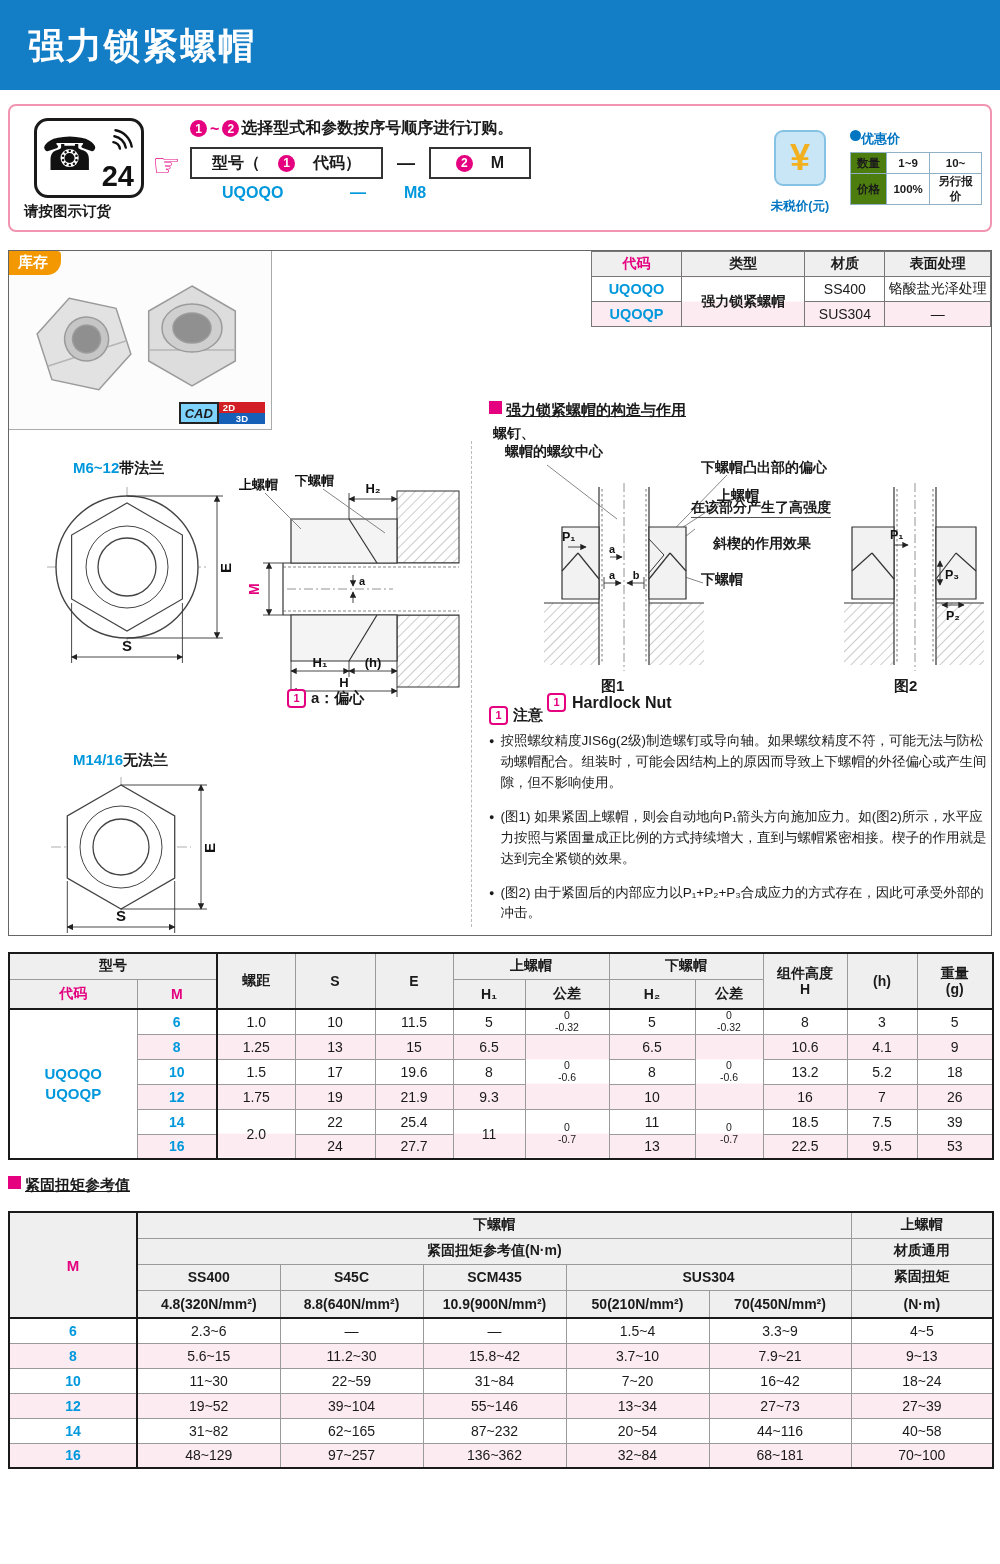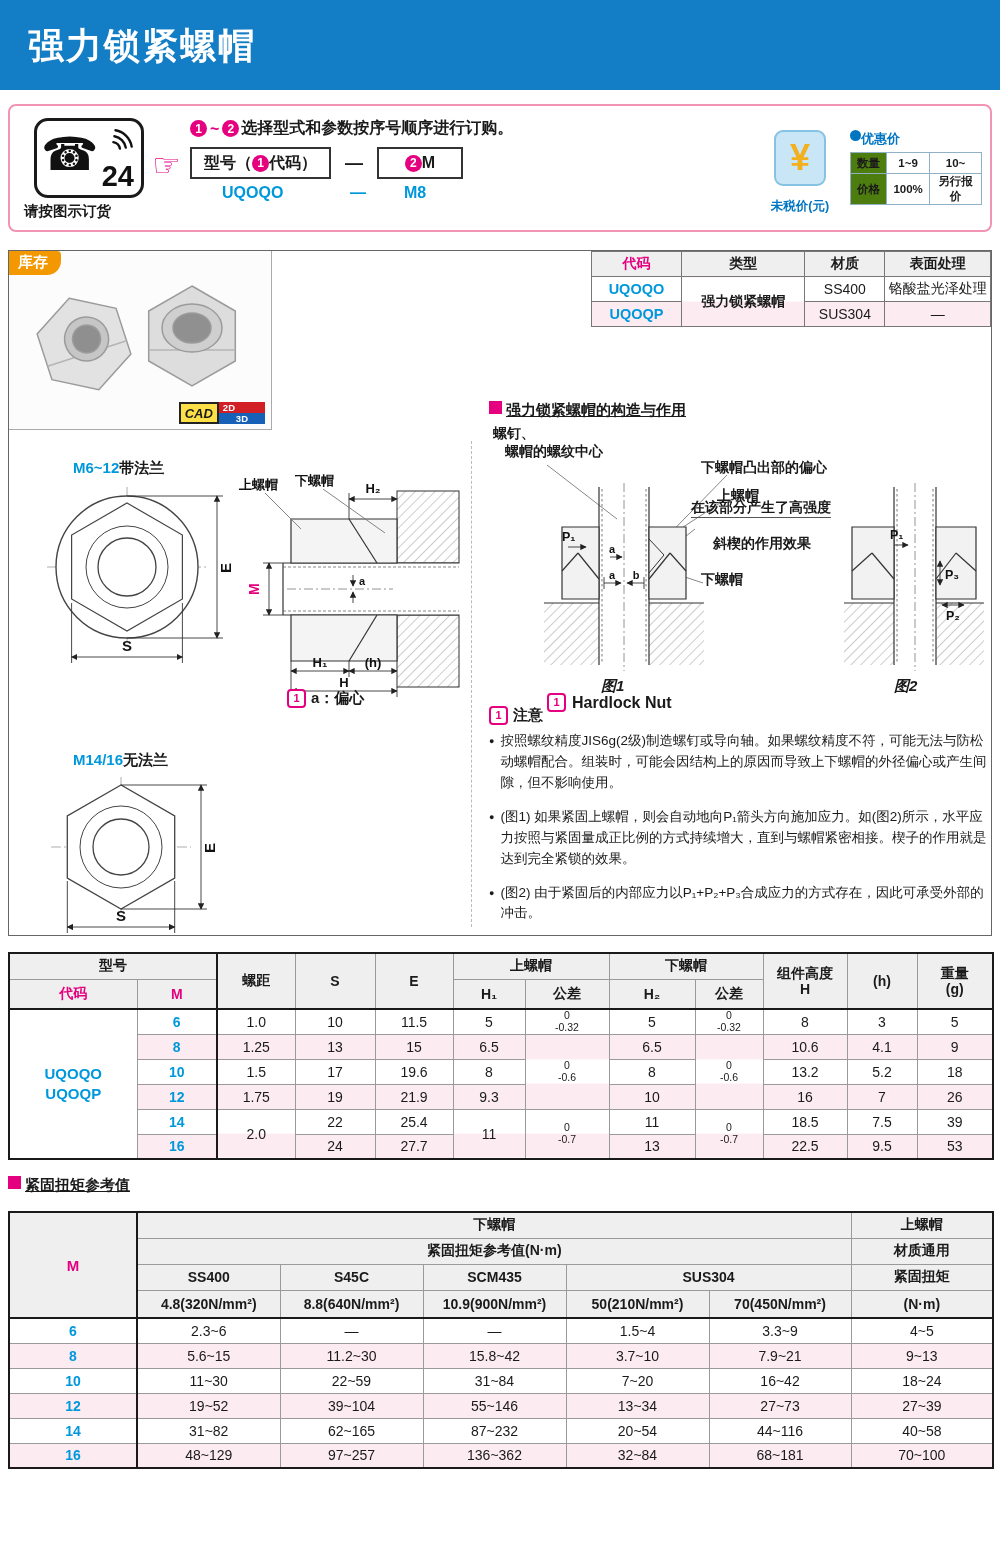--- a/index.html
+++ b/index.html
@@ -26,21 +26,21 @@
   .phone-24{position:absolute;right:7px;bottom:2px;font-size:29px;font-weight:800;color:#111;}
   .phone-caption{position:absolute;left:14px;top:96px;font-size:14.5px;font-weight:800;}
   .hand-icon{position:absolute;left:142px;top:40px;font-size:32px;color:#e4007f;}
   .order-steps{position:absolute;left:180px;top:12px;}
   .instr-line{display:flex;align-items:center;gap:2px;font-size:16px;font-weight:800;}
   .cnum{display:inline-flex;width:17px;height:17px;border-radius:50%;background:#e4007f;color:#fff;
         font-size:12px;font-weight:800;align-items:center;justify-content:center;flex:0 0 auto;}
   .tilde{color:#e4007f;font-weight:800;margin:0 1px;}
   .model-line{display:flex;align-items:center;margin-top:8px;}
   .model-box{border:2px solid #333;background:#fff;font-size:16px;font-weight:800;
-             display:flex;align-items:center;justify-content:center;gap:0;height:28px;padding:0 12px;}
+             display:flex;align-items:center;justify-content:center;gap:18px;height:28px;padding:0 20px;}
   .model-dash{font-size:18px;font-weight:800;margin:0 14px;}
   .example-line{position:relative;height:22px;margin-top:5px;color:#0098dc;font-weight:800;font-size:16px;}
   .ex-code{position:absolute;left:32px;}
   .ex-dash{position:absolute;left:160px;}
   .ex-size{position:absolute;left:214px;}
   .price-area{position:absolute;right:8px;top:24px;display:flex;gap:10px;}
   .yen-col{width:80px;text-align:center;}
   .yen-box{width:48px;height:52px;margin:0 auto;background:#c9e6f6;border:2px solid #86c2e4;border-radius:9px;
            display:flex;align-items:center;justify-content:center;font-size:36px;font-weight:800;color:#f2b01e;}
   .tax-note{margin-top:12px;font-size:12.5px;font-weight:800;color:#0075c2;}
@@ -50,21 +50,21 @@
   .price-table{border-collapse:collapse;margin-top:4px;font-size:11.5px;font-weight:700;}
   .price-table td{border:1px solid #8fb0c6;text-align:center;height:20px;padding:0 3px;}
   .price-table .plabel{background:#4d7c0f;width:34px;}
 
   
   .main-frame{margin:18px 8px 0;height:684px;border:1px solid #666;position:relative;background:#fff;}
   .stock-badge{position:absolute;left:0;top:0;z-index:5;background:#f39800;color:#fff;font-size:15px;font-weight:800;
                padding:2px 13px 3px 9px;border-radius:0 4px 14px 0;}
   .photo-area{position:absolute;left:0;top:0;width:262px;height:178px;border-right:1px solid #aaa;border-bottom:1px solid #aaa;background:#fcfcfc;}
   .cad-badge{position:absolute;right:6px;bottom:5px;display:flex;align-items:stretch;}
-  .cad-label{border:2px solid #222;background:#fde047;font-weight:800;font-style:italic;font-size:13px;padding:1px 4px;display:flex;align-items:center;}
+  .cad-label{border:2px solid #222;background:#7dd3fc;font-weight:800;font-style:italic;font-size:13px;padding:1px 4px;display:flex;align-items:center;}
   .cad-dims{display:flex;flex-direction:column;}
   .cad-2d{background:#d21f26;color:#fff;font-size:9.5px;font-weight:800;padding:0 4px;line-height:11px;}
   .cad-3d{background:#1660b8;color:#fff;font-size:9.5px;font-weight:800;padding:0 17px;line-height:11px;}
 
   .product-table{position:absolute;left:582px;top:0;border-collapse:collapse;table-layout:fixed;font-size:14px;text-align:center;}
   .product-table th,.product-table td{border:1px solid #777;padding:0;height:24px;}
   .product-table th{background:#efefef;font-weight:700;}
   .product-table .mag{color:#e4007f;}
   .product-table .code{color:#0098dc;font-weight:800;font-size:14.5px;}
   .product-table .pink{background:#fcecf1;}
@@ -77,21 +77,21 @@
   .nicon{display:inline-block;width:15px;height:15px;border:2px solid #e4007f;border-radius:4px;color:#e4007f;
          font-weight:800;font-size:11px;line-height:15px;text-align:center;background:#fff;flex:0 0 auto;}
   .ecc-note{display:flex;align-items:center;gap:5px;font-size:15px;font-weight:800;}
 
   .sec-title{display:flex;gap:4px;font-size:15px;font-weight:800;text-decoration:underline;}
   .sqmark{width:13px;height:13px;background:#e4007f;display:inline-block;flex:0 0 auto;}
 
   .fig-area{position:absolute;left:480px;top:172px;width:502px;height:283px;}
   .fig-label{position:absolute;font-size:14px;font-weight:700;white-space:nowrap;}
   .u-line{border-bottom:1.5px solid #555;}
-  .fig-cap{position:absolute;font-size:15px;font-weight:800;font-style:italic;}
+  .fig-cap{position:absolute;font-size:15px;font-weight:800;}
   .hardlock-line{position:absolute;display:flex;align-items:center;gap:6px;font-size:16px;font-weight:800;}
 
   .notes{position:absolute;left:480px;top:455px;width:502px;}
   .notes-title{display:flex;align-items:center;gap:5px;font-size:15px;font-weight:800;}
   .notes ul{list-style:none;margin:6px 0 0;padding:0;}
   .notes li{display:flex;gap:6px;font-size:13.5px;line-height:1.55;margin-bottom:13px;}
   .blt{font-size:9px;line-height:21px;flex:0 0 auto;}
 
   
   .spec-table,.tq-table{border-collapse:collapse;table-layout:fixed;width:984px;margin:16px 8px 0;

